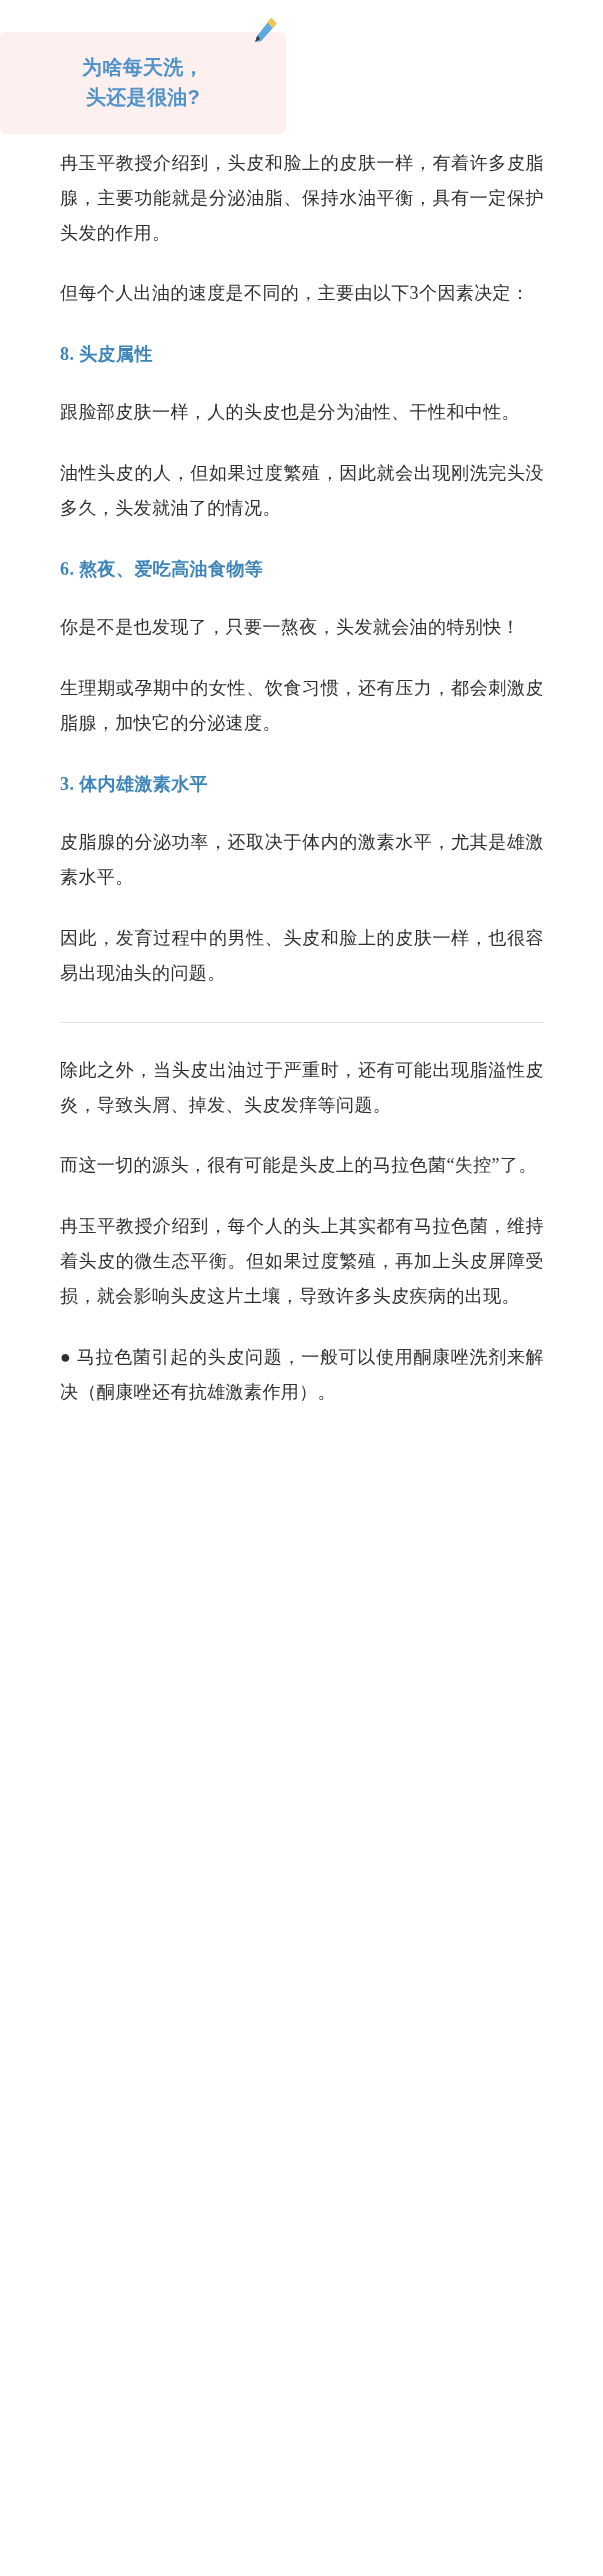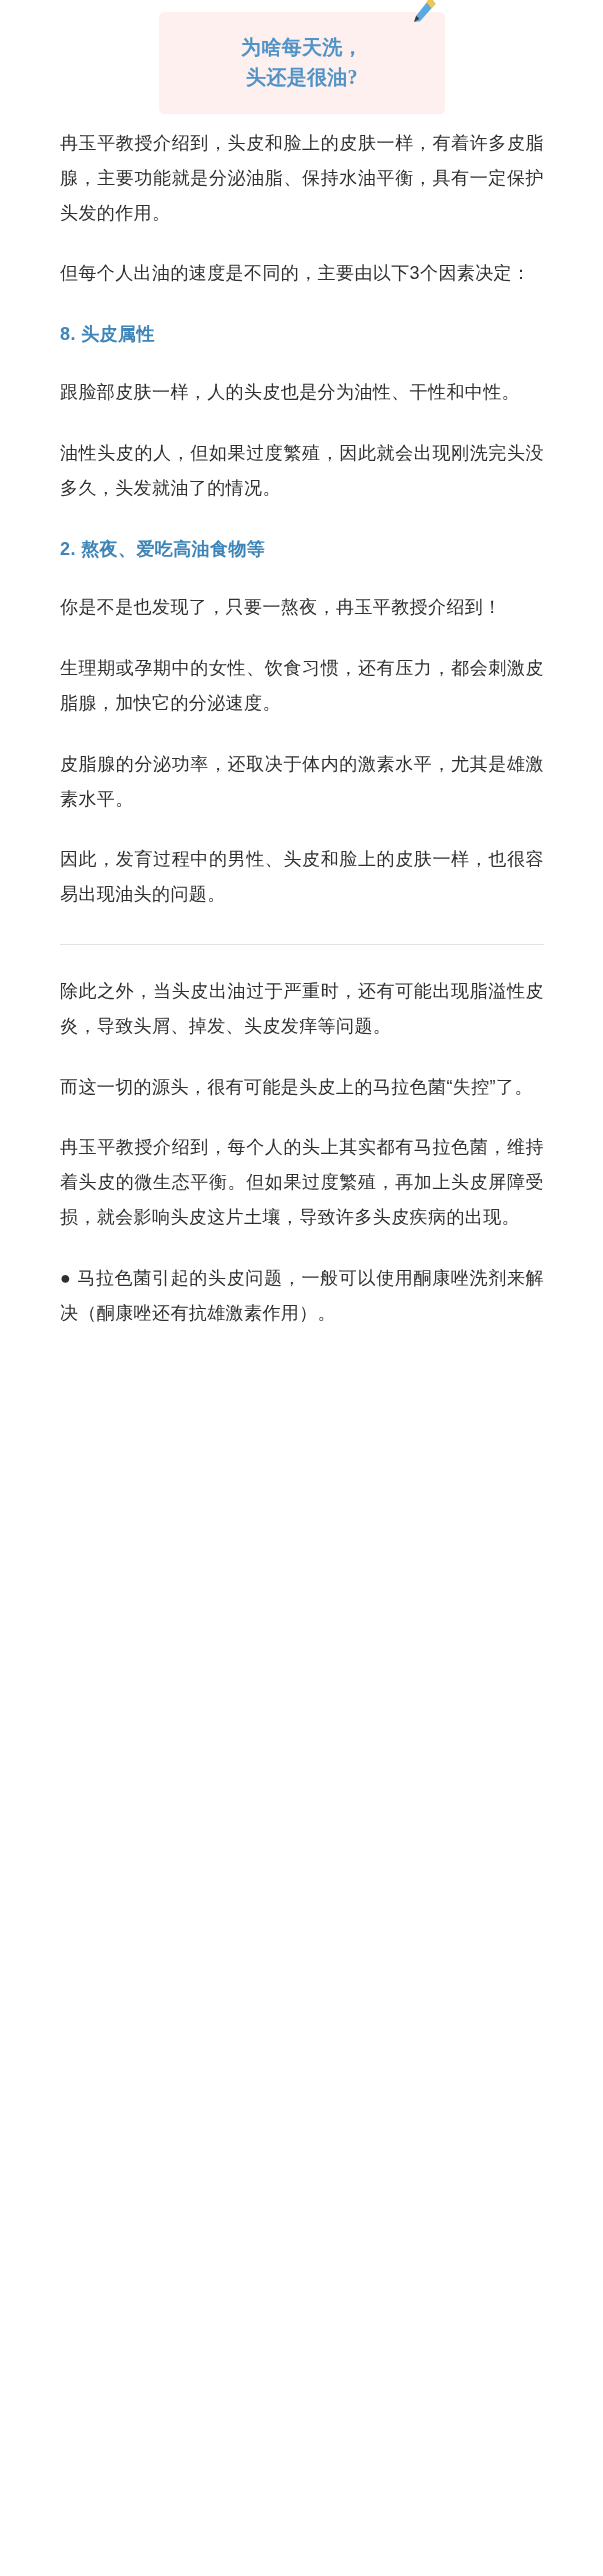--- a/index.html
+++ b/index.html
@@ -17,25 +17,23 @@
   .page {
     width: 604px;
     min-height: 2576px;
     box-sizing: border-box;
     padding: 0;
     position: relative;
     background: #ffffff;
   }
   
   .header-wrap {
-    padding-top: 12px;
+    padding-top: 32px;
     padding-bottom: 12px;
     display: flex;
-    justify-content: center;
-    font-family: Liberation Serif, serif;
   }
   .badge {
     position: relative;
     background: #fdf0ef;
     border-radius: 5.4px;
     padding: 20px 39px 21.5px 39px;
     text-align: center;
     min-width: 208px;
   }
   .badge-line {
@@ -49,20 +47,21 @@
   .pencil-icon {
     position: absolute;
     right: 4px;
     top: -16px;
     width: 29.5px;
     height: 35px;
   }
   
   .content {
     padding: 0 60px 0 60px;
+    font-family: Liberation Serif, serif;
   }
   p.para {
     font-size: 18px;
     line-height: 1.95;
     margin: 0 0 25.5px 0;
     text-align: justify;
     text-justify: inter-ideograph;
     letter-spacing: 0.4px;
     color: #2f2f2f;
   }
@@ -105,24 +104,25 @@
 
   <div class="content">
 
     <p class="para">冉玉平教授介绍到，头皮和脸上的皮肤一样，有着许多皮脂腺，主要功能就是分泌油脂、保持水油平衡，具有一定保护头发的作用。</p>
     <p class="para">但每个人出油的速度是不同的，主要由以下3个因素决定：</p>
 
     <h3 class="subhead">8. 头皮属性</h3>
     <p class="para">跟脸部皮肤一样，人的头皮也是分为油性、干性和中性。</p>
     <p class="para">油性头皮的人，但如果过度繁殖，因此就会出现刚洗完头没多久，头发就油了的情况。</p>
 
-    <h3 class="subhead">2. 熬夜、爱吃高油食物等</h3>
-    <p class="para">你是不是也发现了，只要一熬夜，冉玉平教授介绍到！</p>
+    <h3 class="subhead">6. 熬夜、爱吃高油食物等</h3>
+    <p class="para">你是不是也发现了，只要一熬夜，头发就会油的特别快！</p>
     <p class="para">生理期或孕期中的女性、饮食习惯，还有压力，都会刺激皮脂腺，加快它的分泌速度。</p>
 
+    <h3 class="subhead">3. 体内雄激素水平</h3>
     <p class="para">皮脂腺的分泌功率，还取决于体内的激素水平，尤其是雄激素水平。</p>
     <p class="para">因此，发育过程中的男性、头皮和脸上的皮肤一样，也很容易出现油头的问题。</p>
 
     <hr class="divider">
 
     <p class="para">除此之外，当头皮出油过于严重时，还有可能出现脂溢性皮炎，导致头屑、掉发、头皮发痒等问题。</p>
     <p class="para">而这一切的源头，很有可能是头皮上的马拉色菌“失控”了。</p>
     <p class="para">冉玉平教授介绍到，每个人的头上其实都有马拉色菌，维持着头皮的微生态平衡。但如果过度繁殖，再加上头皮屏障受损，就会影响头皮这片土壤，导致许多头皮疾病的出现。</p>
     <p class="para">● 马拉色菌引起的头皮问题，一般可以使用酮康唑洗剂来解决（酮康唑还有抗雄激素作用）。</p>
 

